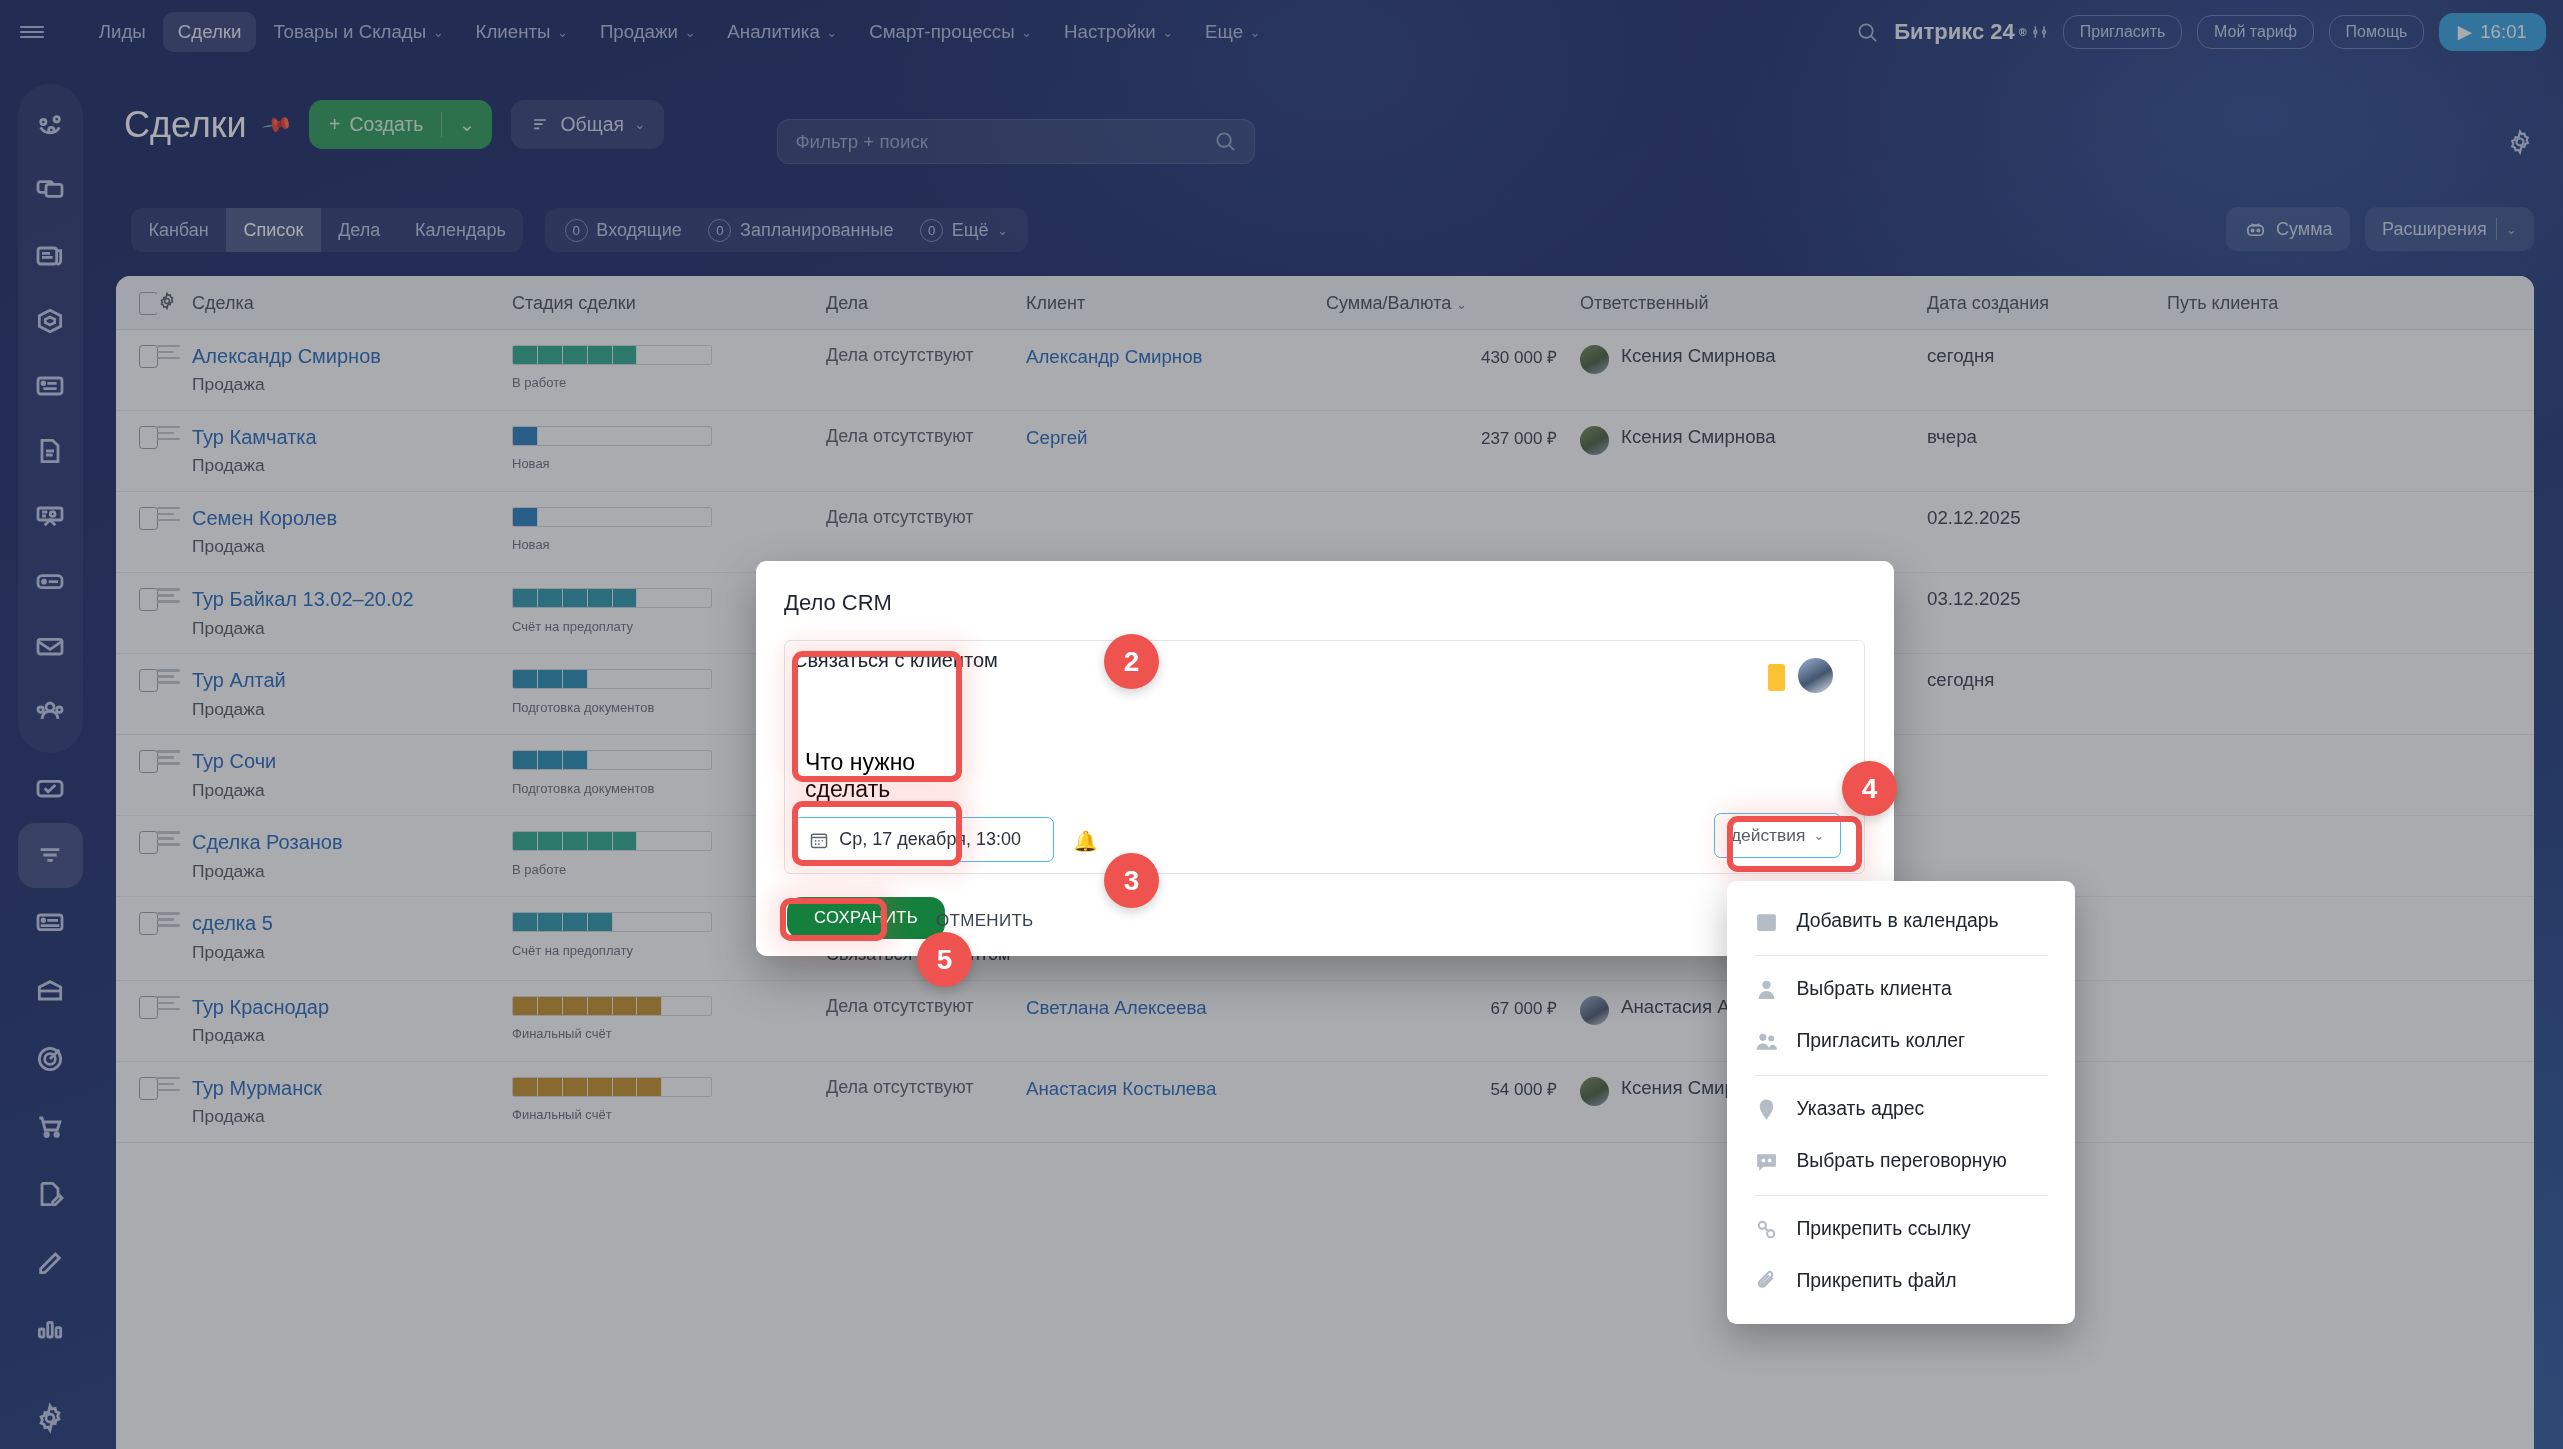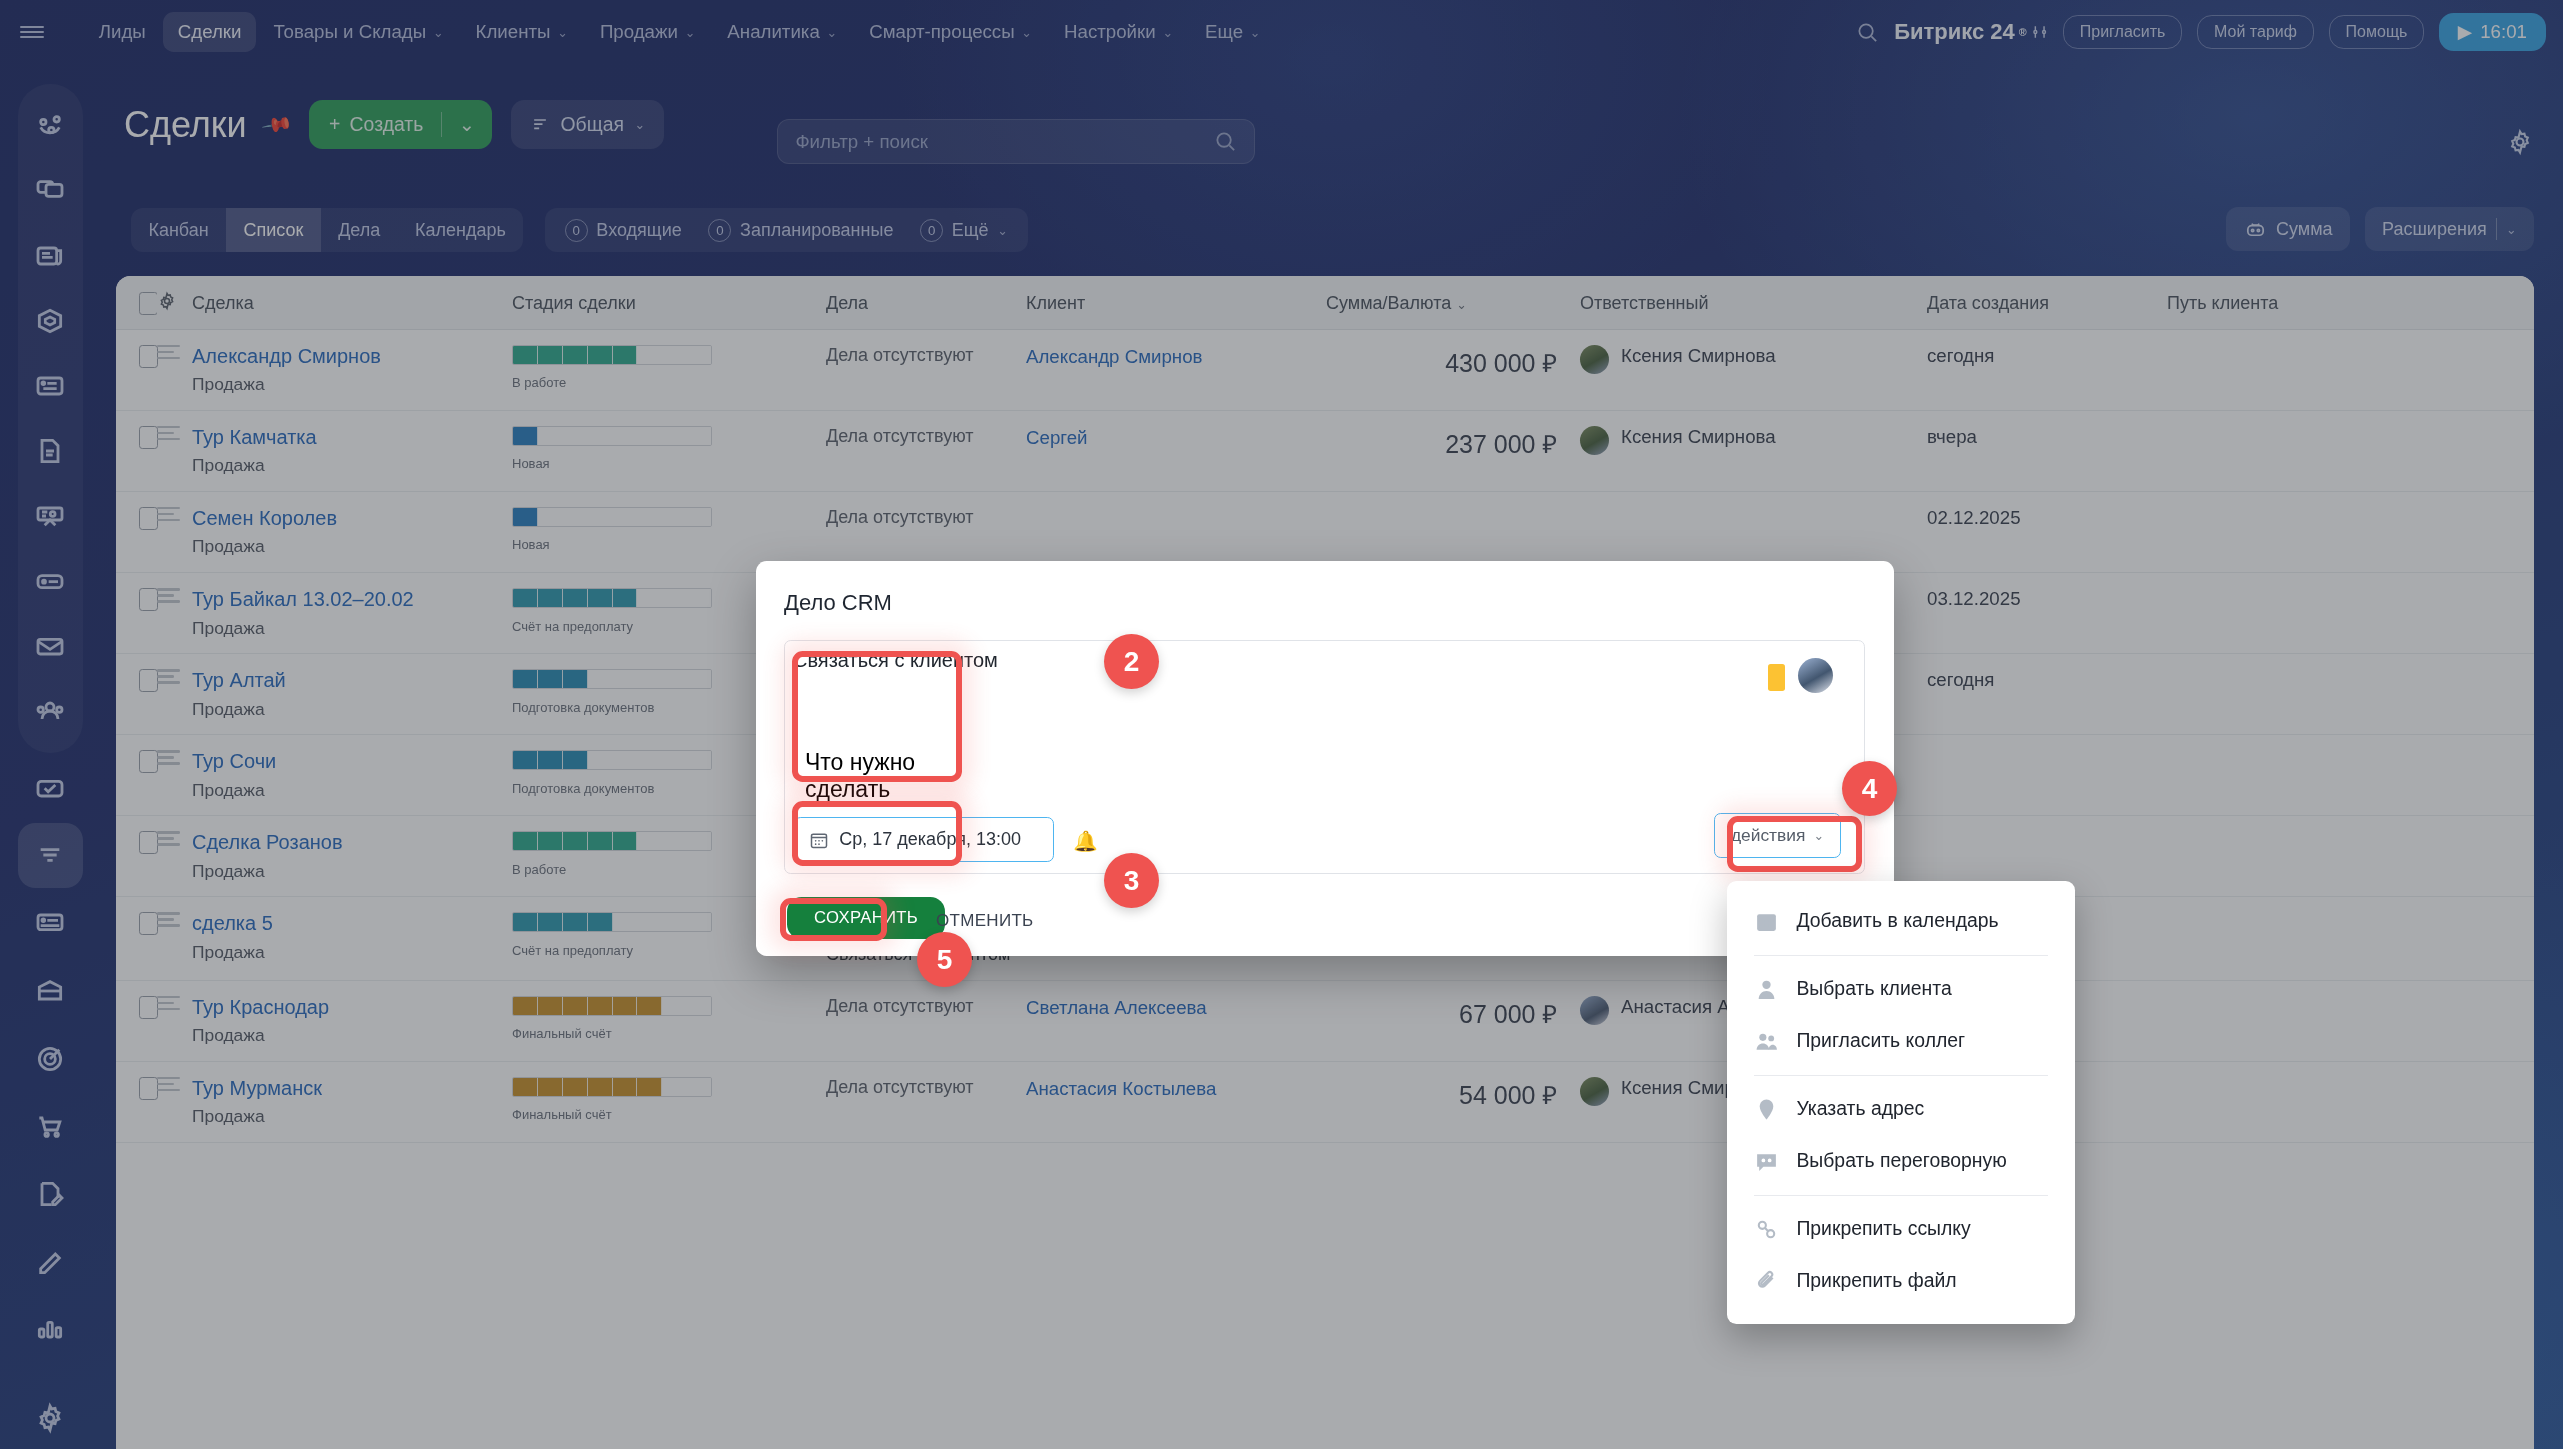--- a/index.html
+++ b/index.html
@@ -127,21 +127,21 @@
   .drag i:nth-child(2){ width: 17.4px; }
   .deal-link { color: #2a6bbf; font-size: 20px; display:block; line-height:1.15; }
   .deal-sub { color: #555b66; font-size: 17.4px; margin-top: 6.7px; }
   .bar { width: 200px; height: 20px; display:flex; border: 0.7px solid #d6d9de; border-radius: 2px; overflow:hidden; background:#fff;}
   .bar span { display:block; border-right: 0.7px solid rgba(255,255,255,0.85); }
   .bar span:last-child { border-right: 0; }
   .stage-lbl { color: #6c727d; font-size: 13px; margin-top: 10.7px; }
   .plain { color: #5c626d; font-size: 18px; }
   .cl-link { color:#2a6bbf; font-size: 18.7px; line-height: 1.25; display:block;}
   .cl-sub { color:#3b4250; font-size: 17.4px; }
-  .sum { color:#3b4250; font-size: 25px; display:block; text-align:right; padding-right: 23px; }
+  .sum { color:#3b4250; font-size: 17px; display:block; text-align:right; padding-right: 23px; }
   .resp { display:flex; align-items:flex-start; gap:12px; }
   .ava { width: 29px; height: 29px; border-radius: 50%; flex: 0 0 29px;
          background: linear-gradient(150deg,#7d8e62,#49603f 55%,#9aa7c4); }
   .ava.b { background: linear-gradient(150deg,#9db3d4,#4c5b72 60%,#d9ddea); }
   .resp-name { color:#3b4250; font-size: 18.7px; line-height:1.2;}
   .date { color:#3b4250; font-size: 18.7px; }
   .dotted { color:#2a6bbf; font-size: 18.7px; border-bottom: 1.3px dotted #87a8d6; display:inline-block; line-height:1.3;}
   .deedtext { color:#2b323d; font-size: 18px; margin-top:5.3px; line-height:1.25;}
 
   

